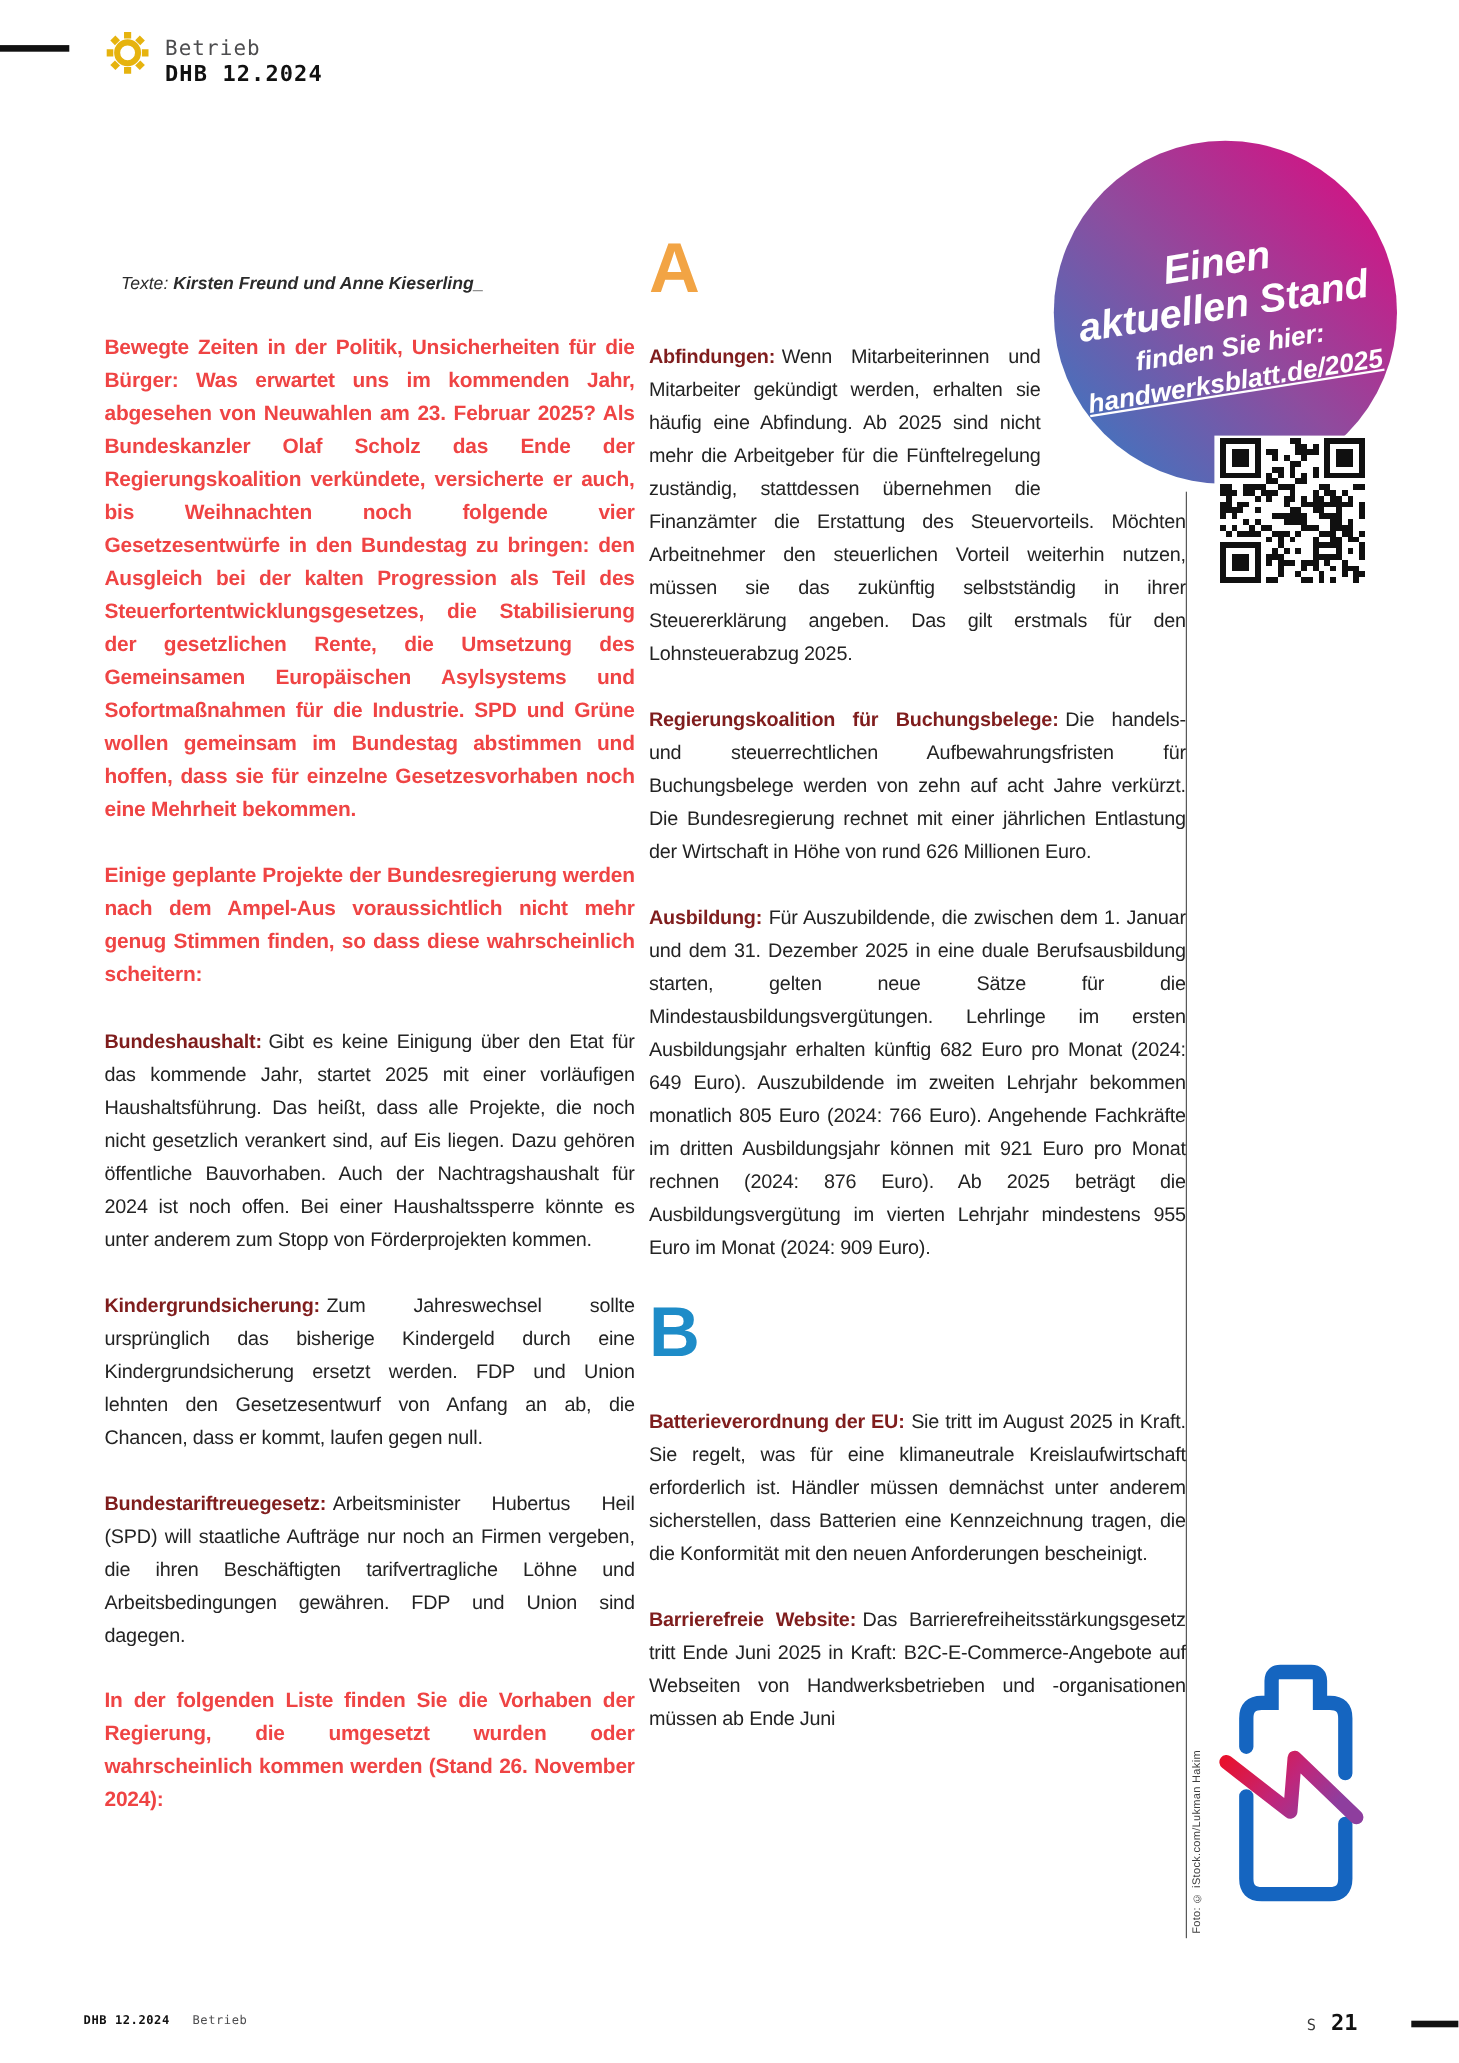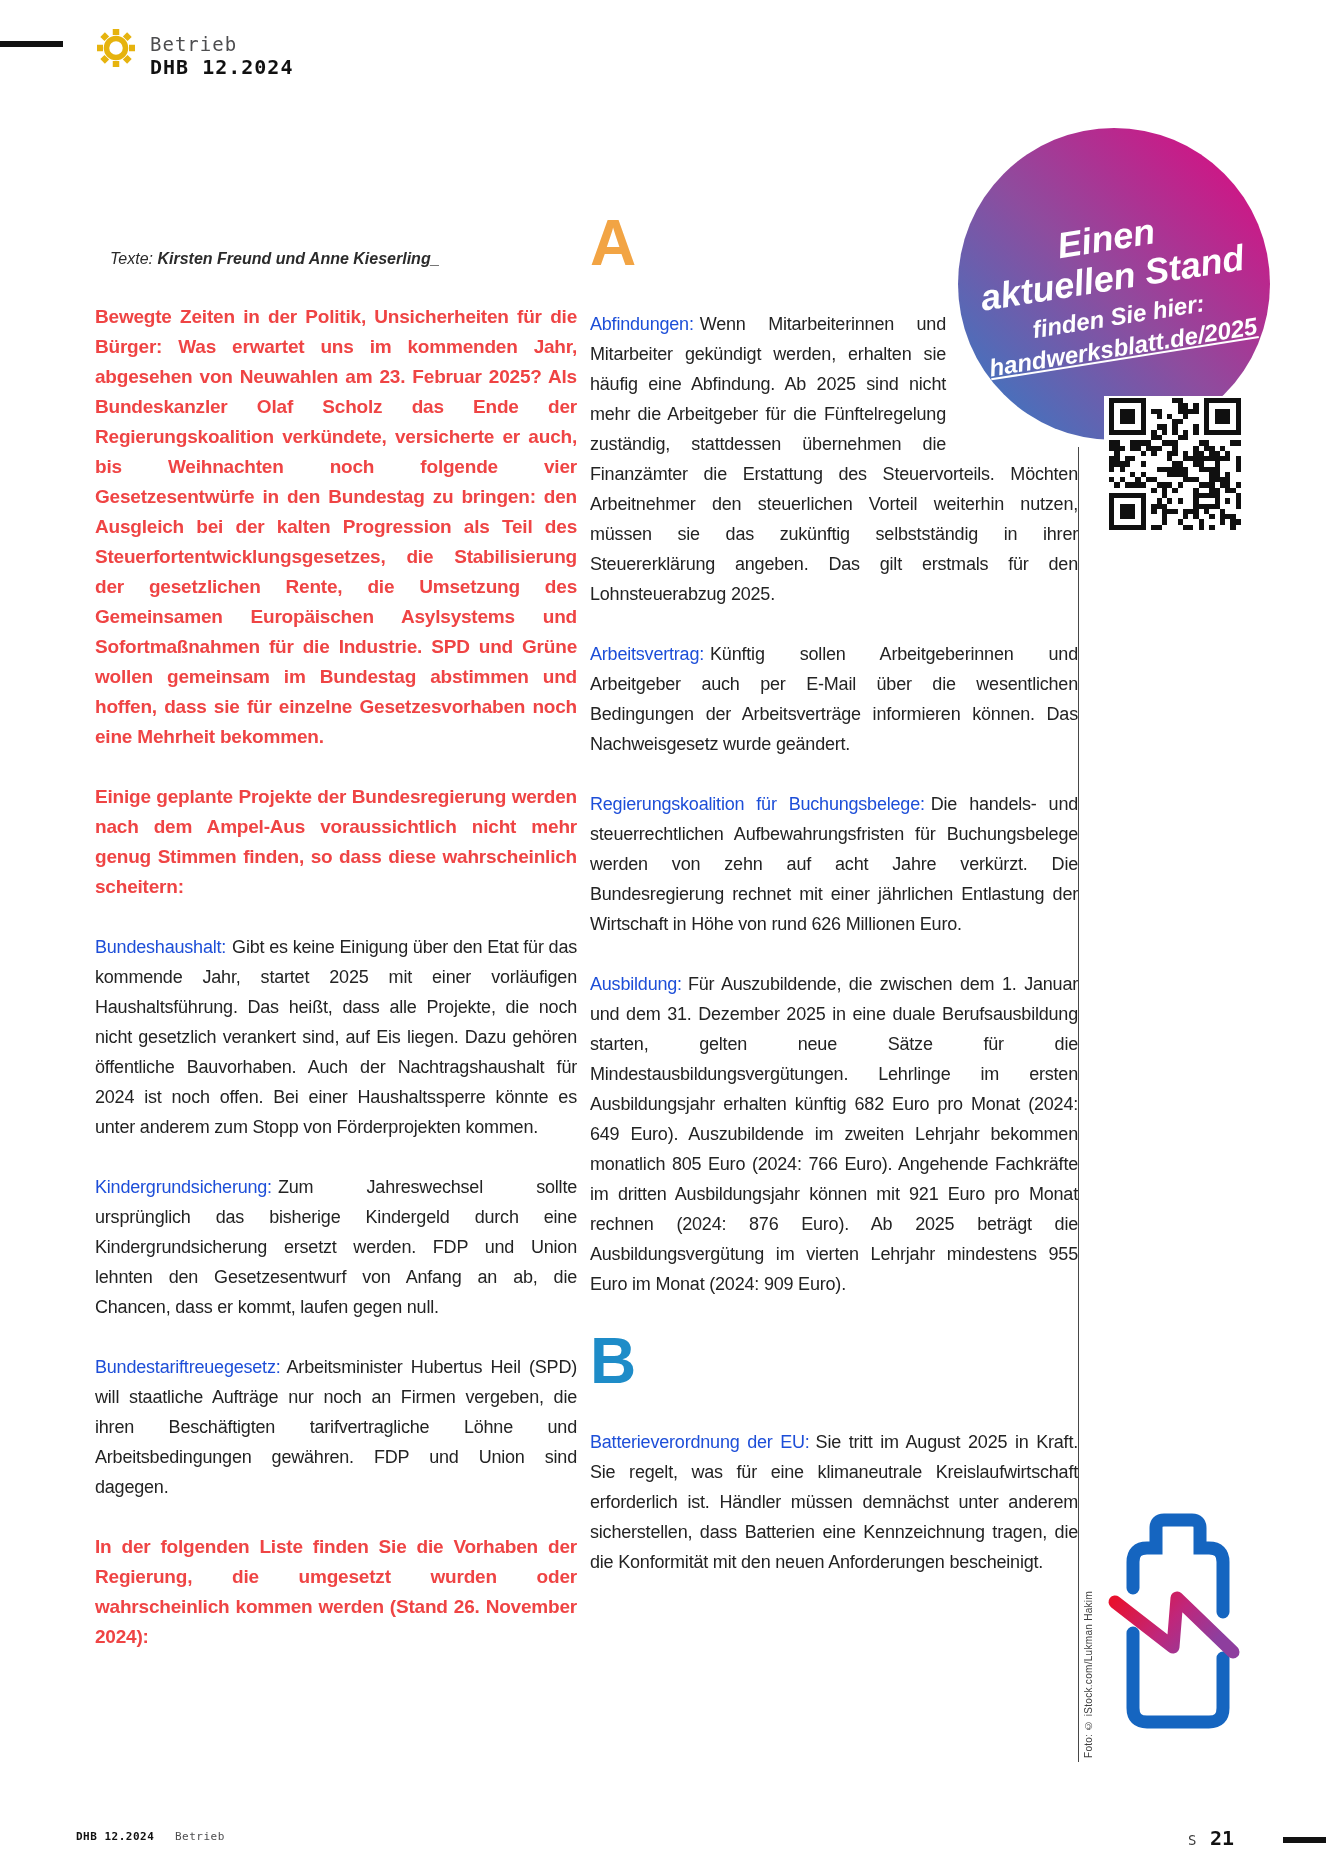--- a/index.html
+++ b/index.html
@@ -15,21 +15,21 @@
   .header-issue{font-size:20px;font-weight:bold;color:#111;letter-spacing:1px;line-height:24px;}
   
   .col{position:absolute;text-align:justify;font-size:18px;line-height:30px;letter-spacing:-0.2px;color:#232323;}
   .col-left{left:95px;top:244px;width:482px;}
   .col-right{left:590px;top:205px;width:488px;}
   .byline{font-style:italic;font-size:16px;letter-spacing:0;text-align:left;color:#2b2b2b;margin:0 0 28px 15px;}
   .byline b{font-weight:bold;}
   p.lead{font-weight:bold;font-size:19px;color:#ef4444;margin:0 0 30px 0;}
   p.entry{margin:0 0 30px 0;}
   p.entry:last-child{margin-bottom:0;}
-  .term{font-weight:normal;color:#1d4ed8;margin-right:6px;}
+  .term{font-weight:bold;color:#7f1d1d;margin-right:6px;}
   .section-letter{font-size:64px;font-weight:bold;line-height:64px;margin:6px 0 34px 0;text-align:left;}
   .letter-a{color:#f2a444;}
   .letter-b{color:#1e8cc8;}
   .badge-spacer{float:right;width:132px;height:238px;}
   
   .badge{
     position:absolute;left:958px;top:128px;width:312px;height:312px;border-radius:50%;
     background:linear-gradient(45deg,#2e7ec7 0%,#8e4c9e 48%,#e2067e 100%);
     display:flex;align-items:center;justify-content:center;
   }
@@ -103,31 +103,31 @@
   <p class="lead">In der folgenden Liste finden Sie die Vorhaben der Regierung, die umgesetzt wurden oder wahrscheinlich kommen werden (Stand 26. November 2024):</p>
 </div>
 
 <div class="col col-right">
   <div class="badge-spacer"></div>
   <div class="section-letter letter-a">A</div>
   <p class="entry">
     <span class="term">Abfindungen:</span><span>Wenn Mitarbeiterinnen und Mitarbeiter gekündigt werden, erhalten sie häufig eine Abfindung. Ab 2025 sind nicht mehr die Arbeitgeber für die Fünftelregelung zuständig, stattdessen übernehmen die Finanzämter die Erstattung des Steuervorteils. Möchten Arbeitnehmer den steuerlichen Vorteil weiterhin nutzen, müssen sie das zukünftig selbstständig in ihrer Steuererklärung angeben. Das gilt erstmals für den Lohnsteuerabzug 2025.</span>
   </p>
   <p class="entry">
-    <span class="term">Arbeitsvertrag:</span><span>Künftig sollen Arbeitgeberinnen und Arbeitgeber auch per E-Mail über die wesentlichen Bedingungen der Arbeitsverträge informieren können. Das Nachweisgesetz wurde geändert.</span>
-  </p>
-  <p class="entry">
     <span class="term">Regierungskoalition für Buchungsbelege:</span><span>Die handels- und steuerrechtlichen Aufbewahrungsfristen für Buchungsbelege werden von zehn auf acht Jahre verkürzt. Die Bundesregierung rechnet mit einer jährlichen Entlastung der Wirtschaft in Höhe von rund 626 Millionen Euro.</span>
   </p>
   <p class="entry">
     <span class="term">Ausbildung:</span><span>Für Auszubildende, die zwischen dem 1. Januar und dem 31. Dezember 2025 in eine duale Berufsausbildung starten, gelten neue Sätze für die Mindestausbildungsvergütungen. Lehrlinge im ersten Ausbildungsjahr erhalten künftig 682 Euro pro Monat (2024: 649 Euro). Auszubildende im zweiten Lehrjahr bekommen monatlich 805 Euro (2024: 766 Euro). Angehende Fachkräfte im dritten Ausbildungsjahr können mit 921 Euro pro Monat rechnen (2024: 876 Euro). Ab 2025 beträgt die Ausbildungsvergütung im vierten Lehrjahr mindestens 955 Euro im Monat (2024: 909 Euro).</span>
   </p>
   <div class="section-letter letter-b">B</div>
   <p class="entry">
     <span class="term">Batterieverordnung der EU:</span><span>Sie tritt im August 2025 in Kraft. Sie regelt, was für eine klimaneutrale Kreislaufwirtschaft erforderlich ist. Händler müssen demnächst unter anderem sicherstellen, dass Batterien eine Kennzeichnung tragen, die die Konformität mit den neuen Anforderungen bescheinigt.</span>
+  </p>
+  <p class="entry">
+    <span class="term">Barrierefreie Website:</span><span>Das Barrierefreiheitsstärkungsgesetz tritt Ende Juni 2025 in Kraft: B2C-E-Commerce-Angebote auf Webseiten von Handwerksbetrieben und -organisationen müssen ab Ende Juni</span>
   </p>
 </div>
 
 <div class="badge">
   <div class="badge-inner">
     <div class="badge-l1">Einen</div>
     <div class="badge-l2">aktuellen Stand</div>
     <div class="badge-l3">finden Sie hier:</div>
     <div class="badge-l4">handwerksblatt.de/2025</div>
   </div>

